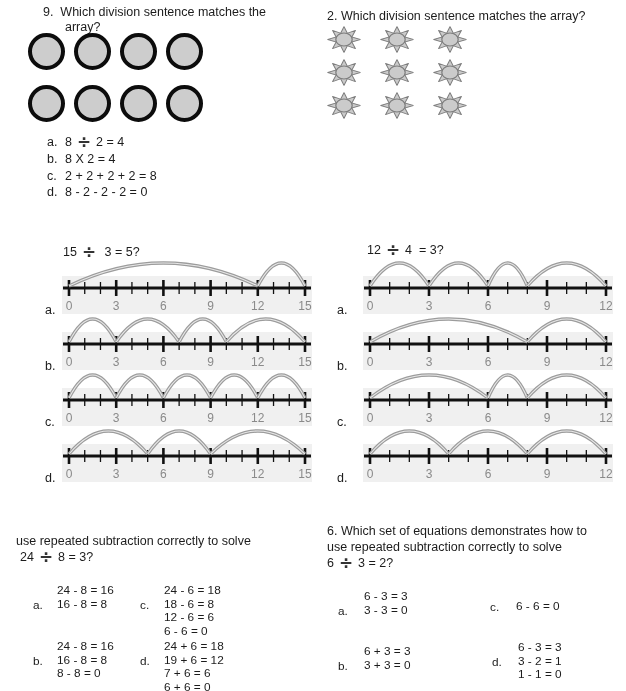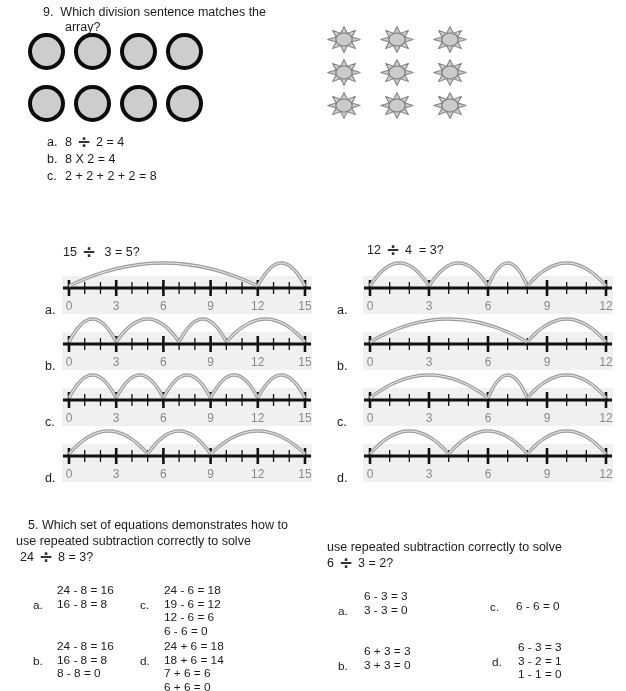--- a/index.html
+++ b/index.html
@@ -70,22 +70,24 @@
       <div class="circle-shape"></div>
       <div class="circle-shape"></div>
       <div class="circle-shape"></div>
       <div class="circle-shape"></div>
       <div class="circle-shape"></div>
     </div>
   <div class="abs choice-list q1c" style="left:47px;top:134px">
       <div class="choice-row"><span class="choice-letter">a.</span><span class="choice-text">8 <span class="dv">÷</span> 2 = 4</span></div>
       <div class="choice-row"><span class="choice-letter">b.</span><span class="choice-text">8 X 2 = 4</span></div>
       <div class="choice-row"><span class="choice-letter">c.</span><span class="choice-text">2 + 2 + 2 + 2 = 8</span></div>
-    </div>
-
+      <div class="choice-row"><span class="choice-letter">d.</span><span class="choice-text">8 - 2 - 2 - 2 = 0</span></div>
+    </div>
+
+  <div class="abs title" style="left:327px;top:9px">2. Which division sentence matches the array?</div>
   <div class="abs sun-grid" style="left:327px;top:26px">
       <svg viewBox="0 0 40 40" preserveAspectRatio="none" width="34" height="27">
         <use href="#sun-symbol"></use>
       </svg>
       <svg viewBox="0 0 40 40" preserveAspectRatio="none" width="34" height="27">
         <use href="#sun-symbol"></use>
       </svg>
       <svg viewBox="0 0 40 40" preserveAspectRatio="none" width="34" height="27">
         <use href="#sun-symbol"></use>
       </svg>
@@ -378,40 +380,40 @@
           <path d="M 7 36 Q 46.333333333333336 -10 85.66666666666667 36" fill="none" stroke="#9c9c9c" stroke-width="3.4"></path>
           <path d="M 7 36 Q 46.333333333333336 -10 85.66666666666667 36" fill="none" stroke="#e9e9e9" stroke-width="1.1"></path>
           <path d="M 85.66666666666667 36 Q 125 -10 164.33333333333334 36" fill="none" stroke="#9c9c9c" stroke-width="3.4"></path>
           <path d="M 85.66666666666667 36 Q 125 -10 164.33333333333334 36" fill="none" stroke="#e9e9e9" stroke-width="1.1"></path>
           <path d="M 164.33333333333334 36 Q 203.66666666666669 -10 243 36" fill="none" stroke="#9c9c9c" stroke-width="3.4"></path>
           <path d="M 164.33333333333334 36 Q 203.66666666666669 -10 243 36" fill="none" stroke="#e9e9e9" stroke-width="1.1"></path>
         </svg>
       </div>
     </div>
 
-  <div class="abs title" style="left:28px;top:518px">5. Which set of equations demonstrates how to</div>
   <div class="abs title" style="left:16px;top:534px">use repeated subtraction correctly to solve</div>
   <div class="abs title" style="left:20px;top:550px">24 <span class="dv">÷</span> 8 = 3?</div>
   <div class="eq-choice q5" style="left:33px;top:584px">
       <span class="eq-letter" style="top: 13.5px;">a.</span>
       <div class="eq-lines"><div class="eq-line">24 - 8 = 16</div><div class="eq-line">16 - 8 = 8</div></div>
     </div>
   <div class="eq-choice q5" style="left:140px;top:584px">
       <span class="eq-letter" style="top: 13.5px;">c.</span>
-      <div class="eq-lines"><div class="eq-line">24 - 6 = 18</div><div class="eq-line">19 - 6 = 12</div><div class="eq-line">12 - 6 = 6</div><div class="eq-line">6 - 6 = 0</div></div>
+      <div class="eq-lines"><div class="eq-line">24 - 6 = 18</div><div class="eq-line">18 - 6 = 8</div><div class="eq-line">12 - 6 = 6</div><div class="eq-line">6 - 6 = 0</div></div>
     </div>
   <div class="eq-choice q5" style="left:33px;top:640px">
       <span class="eq-letter" style="top: 13.5px;">b.</span>
       <div class="eq-lines"><div class="eq-line">24 - 8 = 16</div><div class="eq-line">16 - 8 = 8</div><div class="eq-line">8 - 8 = 0</div></div>
     </div>
   <div class="eq-choice q5" style="left:140px;top:640px">
       <span class="eq-letter" style="top: 13.5px;">d.</span>
-      <div class="eq-lines"><div class="eq-line">24 + 6 = 18</div><div class="eq-line">18 + 6 = 14</div><div class="eq-line">7 + 6 = 6</div><div class="eq-line">6 + 6 = 0</div></div>
-    </div>
-
+      <div class="eq-lines"><div class="eq-line">24 + 6 = 18</div><div class="eq-line">19 + 6 = 12</div><div class="eq-line">7 + 6 = 6</div><div class="eq-line">6 + 6 = 0</div></div>
+    </div>
+
+  <div class="abs title" style="left:327px;top:524px">6. Which set of equations demonstrates how to</div>
   <div class="abs title" style="left:327px;top:540px">use repeated subtraction correctly to solve</div>
   <div class="abs title" style="left:327px;top:556px">6 <span class="dv">÷</span> 3 = 2?</div>
   <div class="eq-choice q6" style="left:338px;top:590px">
       <span class="eq-letter" style="top: 13.5px;">a.</span>
       <div class="eq-lines"><div class="eq-line">6 - 3 = 3</div><div class="eq-line">3 - 3 = 0</div></div>
     </div>
   <div class="eq-choice q6" style="left:490px;top:600px">
       <span class="eq-letter" style="top: 0px;">c.</span>
       <div class="eq-lines"><div class="eq-line">6 - 6 = 0</div></div>
     </div>

